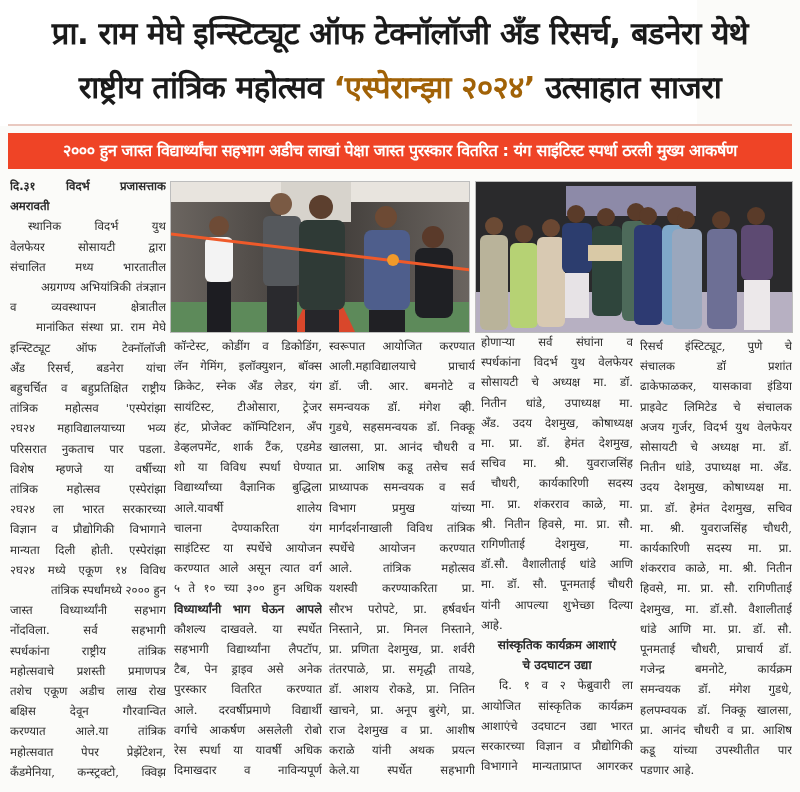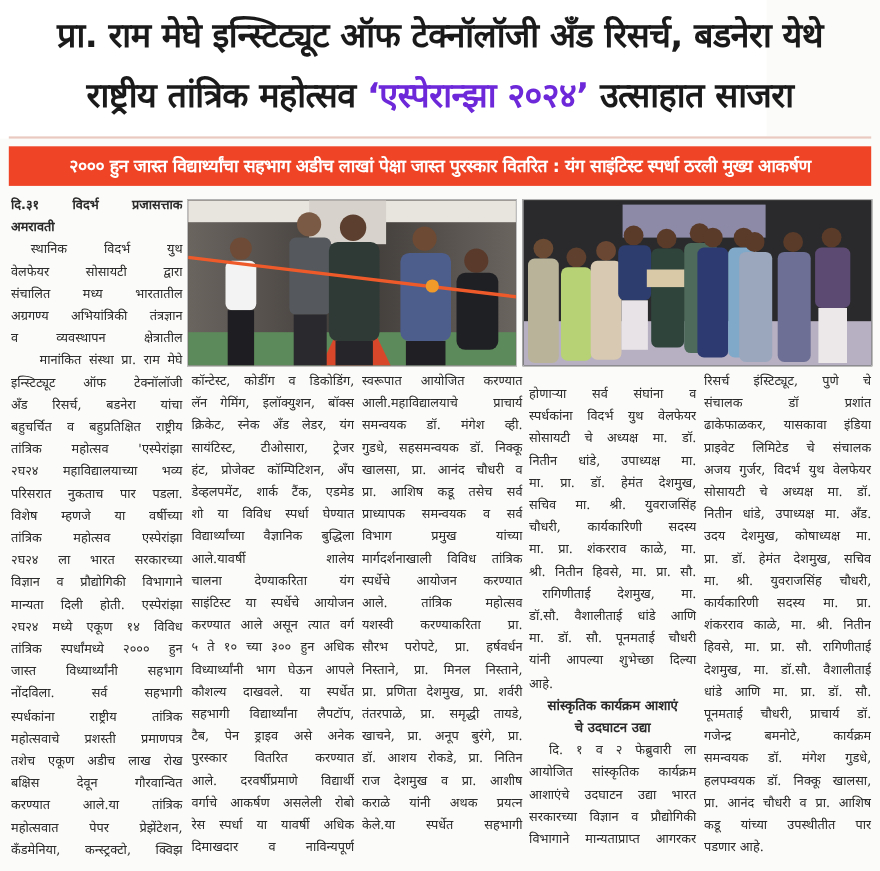--- a/index.html
+++ b/index.html
@@ -9,21 +9,21 @@
   .headline {
     position: absolute; left: 0; top: 0; width: 697px; height: 126px;
     text-align: center; background: #ffffff;
   }
   .headline .line1, .headline .line2 {
     font-family: "DejaVu Sans", sans-serif; font-weight: bold;
     color: #1a1a1a; white-space: nowrap; letter-spacing: -0.5px;
   }
   .headline .line1 { position: absolute; top: 10px; left: 0; width: 800px; font-size: 31px; line-height: 46px; }
   .headline .line2 { position: absolute; top: 64px; left: 0; width: 800px; font-size: 31px; line-height: 46px; }
-  .headline .hl-red { color: #6d28d9; }
+  .headline .hl-red { color: #a16207; }
 
   .rule-top { position: absolute; left: 8px; top: 124px; width: 784px; height: 2px; background: #e9c9c0; }
 
   .banner {
     position: absolute; left: 8px; top: 133px; width: 784px; height: 36px;
     background: #ef4426; color: #ffffff; text-align: center;
     font-size: 16px; line-height: 36px; font-weight: bold; white-space: nowrap;
     letter-spacing: -0.4px;
   }
 
@@ -32,21 +32,21 @@
     font-size: 11.6px; line-height: 20.2px; color: #2a2a2a;
     text-align: justify; text-align-last: justify;
   }
   .col .ln { display: block; white-space: nowrap; overflow: hidden; text-align: justify; }
   .col .dateline { font-family: "DejaVu Sans", sans-serif; font-weight: bold; font-size: 11.6px; }
   .col .sub { font-family: "DejaVu Sans", sans-serif; font-weight: bold; text-align: center; text-align-last: center; font-size: 12px; }
 
   .col-a { left: 10px; top: 176px; width: 156px; }
   .col-b { left: 174px; top: 336px; width: 148px; }
   .col-c { left: 329px; top: 336px; width: 146px; }
-  .col-d { left: 481px; top: 348px; width: 152px; }
+  .col-d { left: 481px; top: 332px; width: 152px; }
   .col-e { left: 640px; top: 336px; width: 152px; }
 
   .photo {
     position: absolute; overflow: hidden; border: 1px solid #bdbdbd;
   }
   .photo-1 { left: 170px; top: 181px; width: 300px; height: 152px; background: #4a4744; }
   .photo-2 { left: 475px; top: 181px; width: 318px; height: 152px; background: #2b2b2d; }
 </style>
 </head>
 <body>
@@ -138,36 +138,36 @@
   </svg>
 </div>
 
 <div class="col col-a">
   <span class="ln dateline" style="text-align:right;">दि.३१ विदर्भ प्रजासत्ताक</span>
   <span class="ln dateline" style="text-align:left;">अमरावती</span>
   <div id="col-a-lines">
       <span class="ln" style="padding-left: 18px; text-align-last: justify;">स्थानिक विदर्भ युथ</span>
       <span class="ln" style="text-align-last: justify;">वेलफेयर सोसायटी द्वारा</span>
       <span class="ln" style="text-align-last: justify;">संचालित मध्य भारतातील</span>
-      <span class="ln" style="text-align-last: justify;">अग्रगण्य अभियांत्रिकी तंत्रज्ञान</span>
+      <span class="ln" style="text-align-last: justify; margin-left: 31px;">अग्रगण्य अभियांत्रिकी तंत्रज्ञान</span>
       <span class="ln" style="text-align-last: justify;">व व्यवस्थापन क्षेत्रातील</span>
       <span class="ln" style="text-align-last: justify; margin-left: 26px;">मानांकित संस्था प्रा. राम मेघे</span>
       <span class="ln" style="text-align-last: justify;">इन्स्टिट्यूट ऑफ टेक्नॉलॉजी</span>
       <span class="ln" style="text-align-last: justify;">अँड रिसर्च, बडनेरा यांचा</span>
       <span class="ln" style="text-align-last: justify;">बहुचर्चित व बहुप्रतिक्षित राष्ट्रीय</span>
       <span class="ln" style="text-align-last: justify;">तांत्रिक महोत्सव 'एस्पेरांझा</span>
       <span class="ln" style="text-align-last: justify;">२घ२४ महाविद्यालयाच्या भव्य</span>
       <span class="ln" style="text-align-last: justify;">परिसरात नुकताच पार पडला.</span>
       <span class="ln" style="text-align-last: justify;">विशेष म्हणजे या वर्षीच्या</span>
       <span class="ln" style="text-align-last: justify;">तांत्रिक महोत्सव एस्पेरांझा</span>
       <span class="ln" style="text-align-last: justify;">२घ२४ ला भारत सरकारच्या</span>
       <span class="ln" style="text-align-last: justify;">विज्ञान व प्रौद्योगिकी विभागाने</span>
       <span class="ln" style="text-align-last: justify;">मान्यता दिली होती. एस्पेरांझा</span>
       <span class="ln" style="text-align-last: justify;">२घ२४ मध्ये एकूण १४ विविध</span>
-      <span class="ln" style="text-align-last: justify;">तांत्रिक स्पर्धांमध्ये २००० हुन</span>
+      <span class="ln" style="text-align-last: justify; margin-left: 41px;">तांत्रिक स्पर्धांमध्ये २००० हुन</span>
       <span class="ln" style="text-align-last: justify;">जास्त विध्यार्थ्यांनी सहभाग</span>
       <span class="ln" style="text-align-last: justify;">नोंदविला. सर्व सहभागी</span>
       <span class="ln" style="text-align-last: justify;">स्पर्धकांना राष्ट्रीय तांत्रिक</span>
       <span class="ln" style="text-align-last: justify;">महोत्सवाचे प्रशस्ती प्रमाणपत्र</span>
       <span class="ln" style="text-align-last: justify;">तशेच एकूण अडीच लाख रोख</span>
       <span class="ln" style="text-align-last: justify;">बक्षिस देवून गौरवान्वित</span>
       <span class="ln" style="text-align-last: justify;">करण्यात आले.या तांत्रिक</span>
       <span class="ln" style="text-align-last: justify;">महोत्सवात पेपर प्रेझेंटेशन,</span>
       <span class="ln" style="text-align-last: justify;">कॅंडमेनिया, कन्स्ट्रक्टो, क्विझ</span>
     </div>
@@ -181,70 +181,72 @@
       <span class="ln" style="text-align-last: justify;">सायंटिस्ट, टीओसारा, ट्रेजर</span>
       <span class="ln" style="text-align-last: justify;">हंट, प्रोजेक्ट कॉम्पिटिशन, अँप</span>
       <span class="ln" style="text-align-last: justify;">डेव्हलपमेंट, शार्क टैंक, एडमेड</span>
       <span class="ln" style="text-align-last: justify;">शो या विविध स्पर्धा घेण्यात</span>
       <span class="ln" style="text-align-last: justify;">विद्यार्थ्यांच्या वैज्ञानिक बुद्धिला</span>
       <span class="ln" style="text-align-last: justify;">आले.यावर्षी शालेय</span>
       <span class="ln" style="text-align-last: justify;">चालना देण्याकरिता यंग</span>
       <span class="ln" style="text-align-last: justify;">साइंटिस्ट या स्पर्धेचे आयोजन</span>
       <span class="ln" style="text-align-last: justify;">करण्यात आले असून त्यात वर्ग</span>
       <span class="ln" style="text-align-last: justify;">५ ते १० च्या ३०० हुन अधिक</span>
-      <span class="ln" style="text-align-last: justify;">विध्यार्थ्यांनी भाग घेऊन आपले</span>
+      <span class="ln" style="text-align-last: justify; font-weight: bold;">विध्यार्थ्यांनी भाग घेऊन आपले</span>
       <span class="ln" style="text-align-last: justify;">कौशल्य दाखवले. या स्पर्धेत</span>
       <span class="ln" style="text-align-last: justify;">सहभागी विद्यार्थ्यांना लैपटॉप,</span>
       <span class="ln" style="text-align-last: justify;">टैब, पेन ड्राइव असे अनेक</span>
       <span class="ln" style="text-align-last: justify;">पुरस्कार वितरित करण्यात</span>
       <span class="ln" style="text-align-last: justify;">आले. दरवर्षीप्रमाणे विद्यार्थी</span>
       <span class="ln" style="text-align-last: justify;">वर्गाचे आकर्षण असलेली रोबो</span>
       <span class="ln" style="text-align-last: justify;">रेस स्पर्धा या यावर्षी अधिक</span>
       <span class="ln" style="text-align-last: justify;">दिमाखदार व नाविन्यपूर्ण</span>
     </div>
 </div>
 
 <div class="col col-c">
   <div id="col-c-lines">
       <span class="ln" style="text-align-last: justify;">स्वरूपात आयोजित करण्यात</span>
       <span class="ln" style="text-align-last: justify;">आली.महाविद्यालयाचे प्राचार्य</span>
+      <span class="ln" style="text-align-last: justify;">डॉ. जी. आर. बमनोटे व</span>
       <span class="ln" style="text-align-last: justify;">समन्वयक डॉ. मंगेश व्ही.</span>
       <span class="ln" style="text-align-last: justify;">गुडधे, सहसमन्वयक डॉ. निक्कू</span>
       <span class="ln" style="text-align-last: justify;">खालसा, प्रा. आनंद चौधरी व</span>
       <span class="ln" style="text-align-last: justify;">प्रा. आशिष कडू तसेच सर्व</span>
       <span class="ln" style="text-align-last: justify;">प्राध्यापक समन्वयक व सर्व</span>
       <span class="ln" style="text-align-last: justify;">विभाग प्रमुख यांच्या</span>
       <span class="ln" style="text-align-last: justify;">मार्गदर्शनाखाली विविध तांत्रिक</span>
       <span class="ln" style="text-align-last: justify;">स्पर्धेचे आयोजन करण्यात</span>
       <span class="ln" style="text-align-last: justify;">आले. तांत्रिक महोत्सव</span>
       <span class="ln" style="text-align-last: justify;">यशस्वी करण्याकरिता प्रा.</span>
       <span class="ln" style="text-align-last: justify;">सौरभ परोपटे, प्रा. हर्षवर्धन</span>
       <span class="ln" style="text-align-last: justify;">निस्ताने, प्रा. मिनल निस्ताने,</span>
       <span class="ln" style="text-align-last: justify;">प्रा. प्रणिता देशमुख, प्रा. शर्वरी</span>
       <span class="ln" style="text-align-last: justify;">तंतरपाळे, प्रा. समृद्धी तायडे,</span>
+      <span class="ln" style="text-align-last: justify;">डॉ. आशय रोकडे, प्रा. नितिन</span>
       <span class="ln" style="text-align-last: justify;">खाचने, प्रा. अनूप बुरंगे, प्रा.</span>
-      <span class="ln" style="text-align-last: justify;">डॉ. आशय रोकडे, प्रा. नितिन</span>
       <span class="ln" style="text-align-last: justify;">राज देशमुख व प्रा. आशीष</span>
       <span class="ln" style="text-align-last: justify;">कराळे यांनी अथक प्रयत्न</span>
       <span class="ln" style="text-align-last: justify;">केले.या स्पर्धेत सहभागी</span>
     </div>
 </div>
 
 <div class="col col-d">
   <div id="col-d-lines">
       <span class="ln" style="text-align-last: justify;">होणाऱ्या सर्व संघांना व</span>
       <span class="ln" style="text-align-last: justify;">स्पर्धकांना विदर्भ युथ वेलफेयर</span>
       <span class="ln" style="text-align-last: justify;">सोसायटी चे अध्यक्ष मा. डॉ.</span>
       <span class="ln" style="text-align-last: justify;">नितीन धांडे, उपाध्यक्ष मा.</span>
+      <span class="ln" style="text-align-last: justify;">अँड. उदय देशमुख, कोषाध्यक्ष</span>
       <span class="ln" style="text-align-last: justify;">मा. प्रा. डॉ. हेमंत देशमुख,</span>
       <span class="ln" style="text-align-last: justify;">सचिव मा. श्री. युवराजसिंह</span>
-      <span class="ln" style="text-align-last: justify;">चौधरी, कार्यकारिणी सदस्य</span>
+      <span class="ln" style="text-align-last: justify; margin-left: 10px;">चौधरी, कार्यकारिणी सदस्य</span>
       <span class="ln" style="text-align-last: justify;">मा. प्रा. शंकरराव काळे, मा.</span>
       <span class="ln" style="text-align-last: justify;">श्री. नितीन हिवसे, मा. प्रा. सौ.</span>
-      <span class="ln" style="text-align-last: justify; margin-left: 12px;">रागिणीताई देशमुख, मा.</span>
+      <span class="ln" style="text-align-last: justify;">रागिणीताई देशमुख, मा.</span>
       <span class="ln" style="text-align-last: justify;">डॉ.सौ. वैशालीताई धांडे आणि</span>
       <span class="ln" style="text-align-last: justify;">मा. डॉ. सौ. पूनमताई चौधरी</span>
       <span class="ln" style="text-align-last: justify;">यांनी आपल्या शुभेच्छा दिल्या</span>
       <span class="ln" style="text-align-last: left;">आहे.</span>
     </div>
   <span class="ln sub">सांस्कृतिक कार्यक्रम आशाएं</span>
   <span class="ln sub">चे उदघाटन उद्या</span>
   <div id="col-d-lines-after">
       <span class="ln" style="padding-left: 18px; text-align-last: justify;">दि. १ व २ फेब्रुवारी ला</span>
       <span class="ln" style="text-align-last: justify;">आयोजित सांस्कृतिक कार्यक्रम</span>

